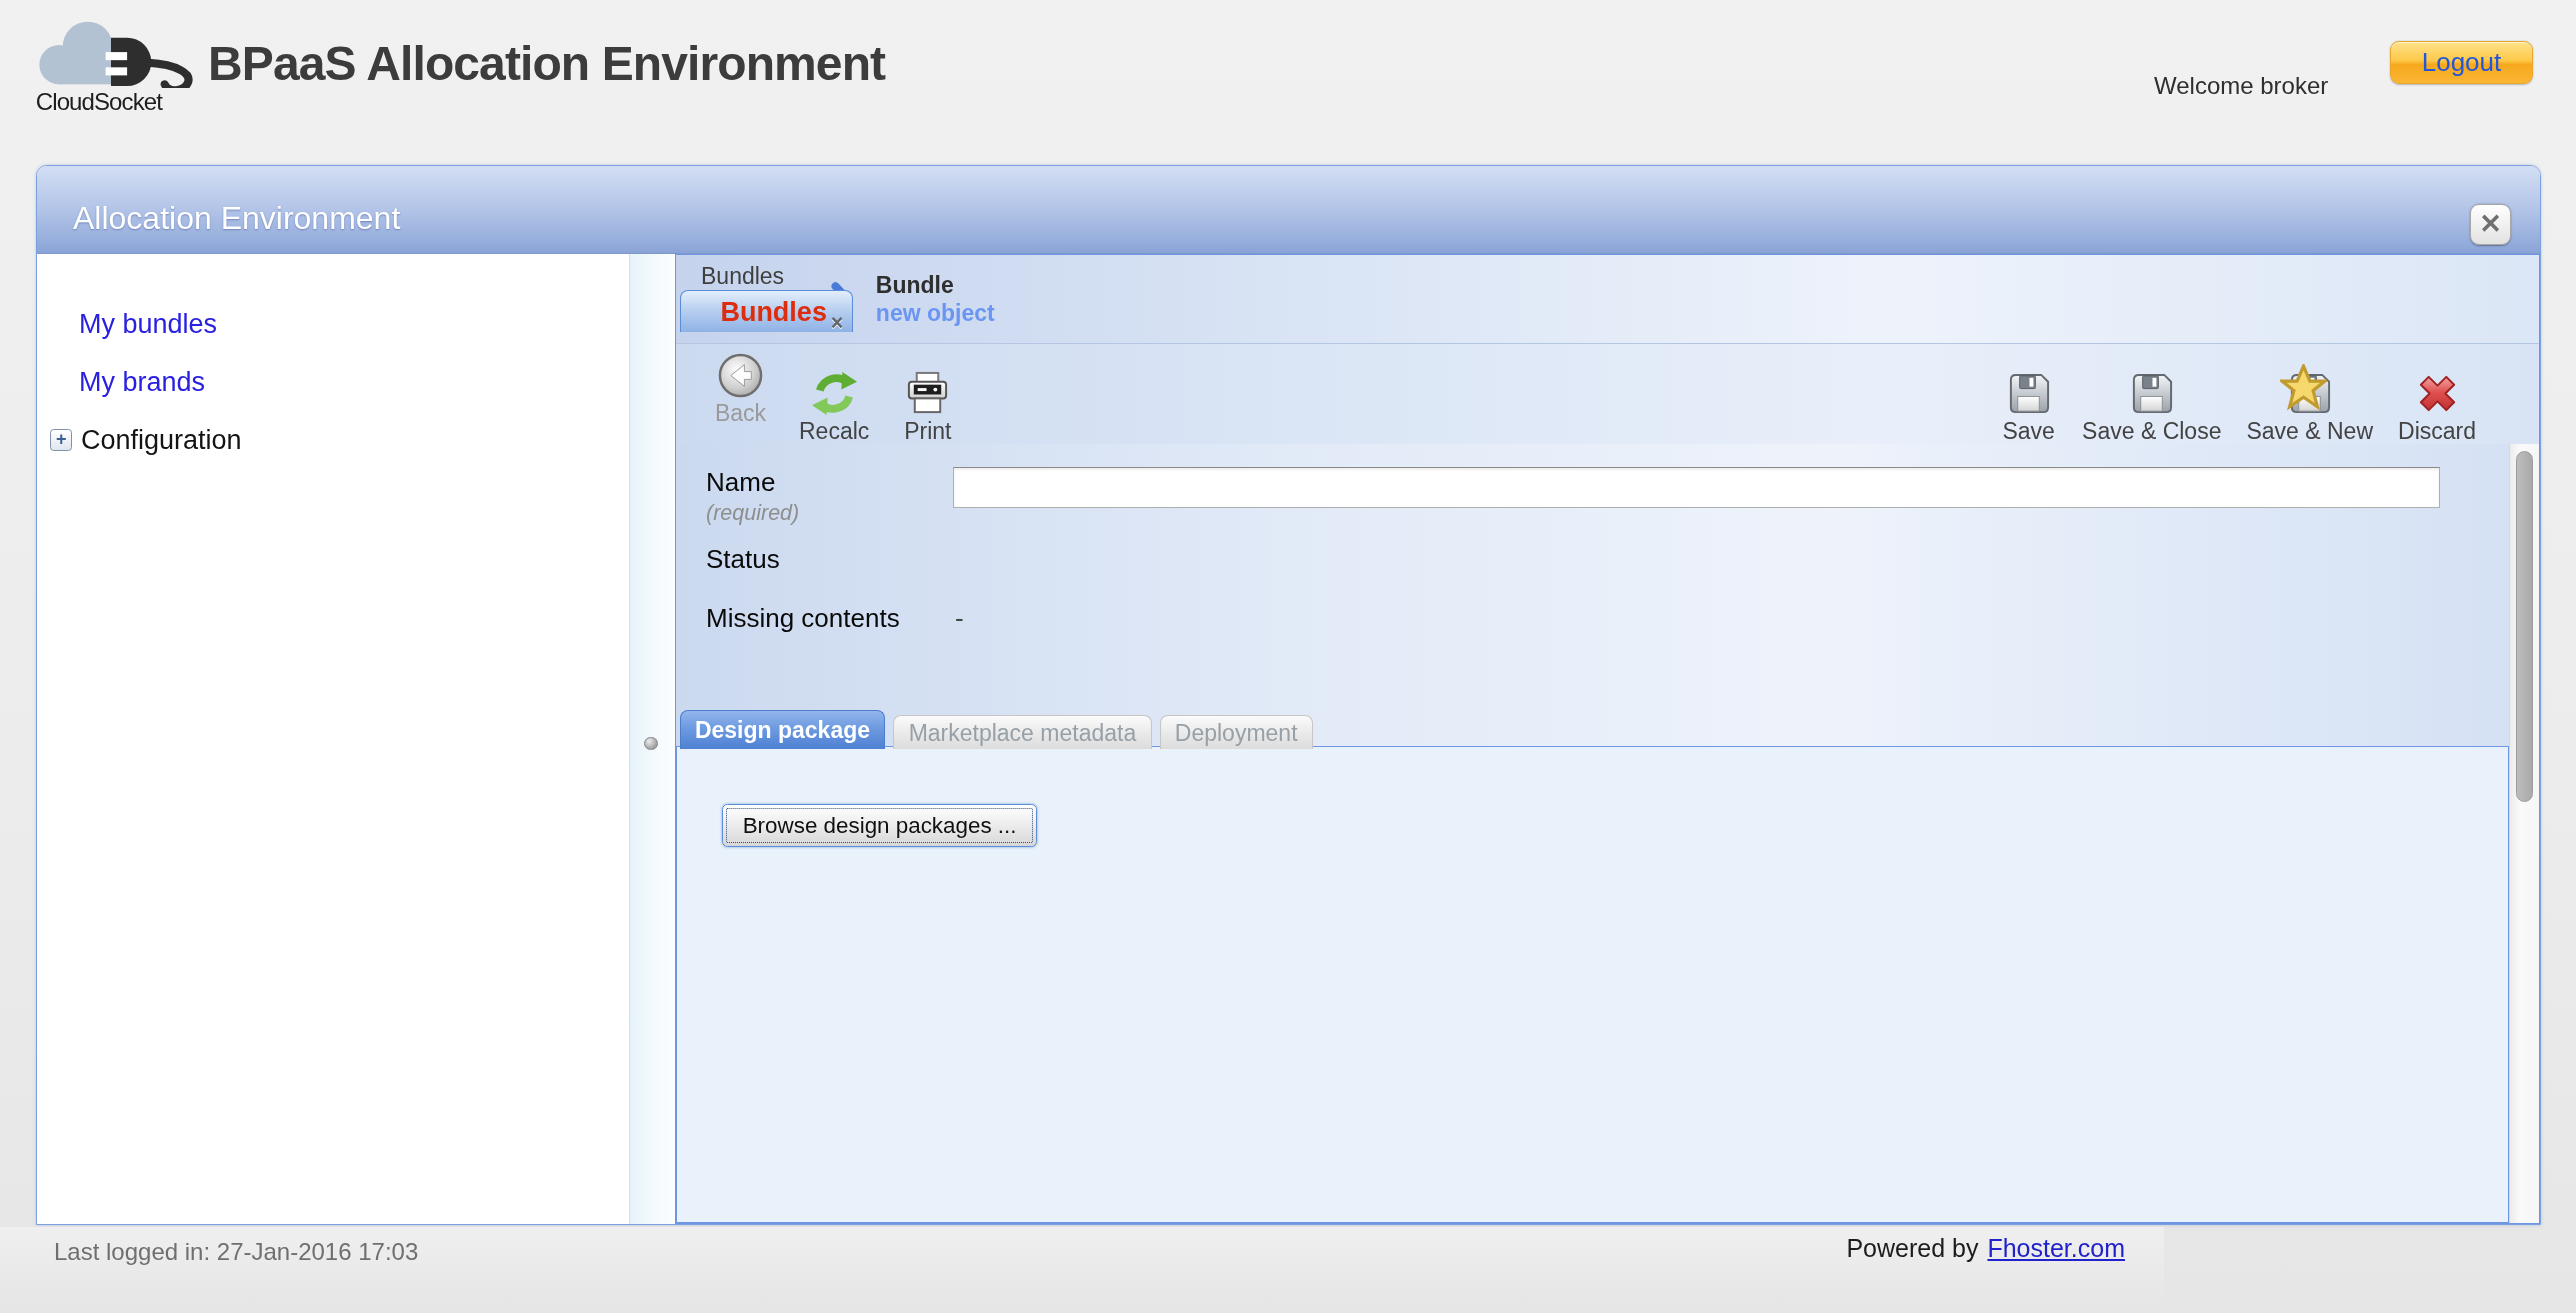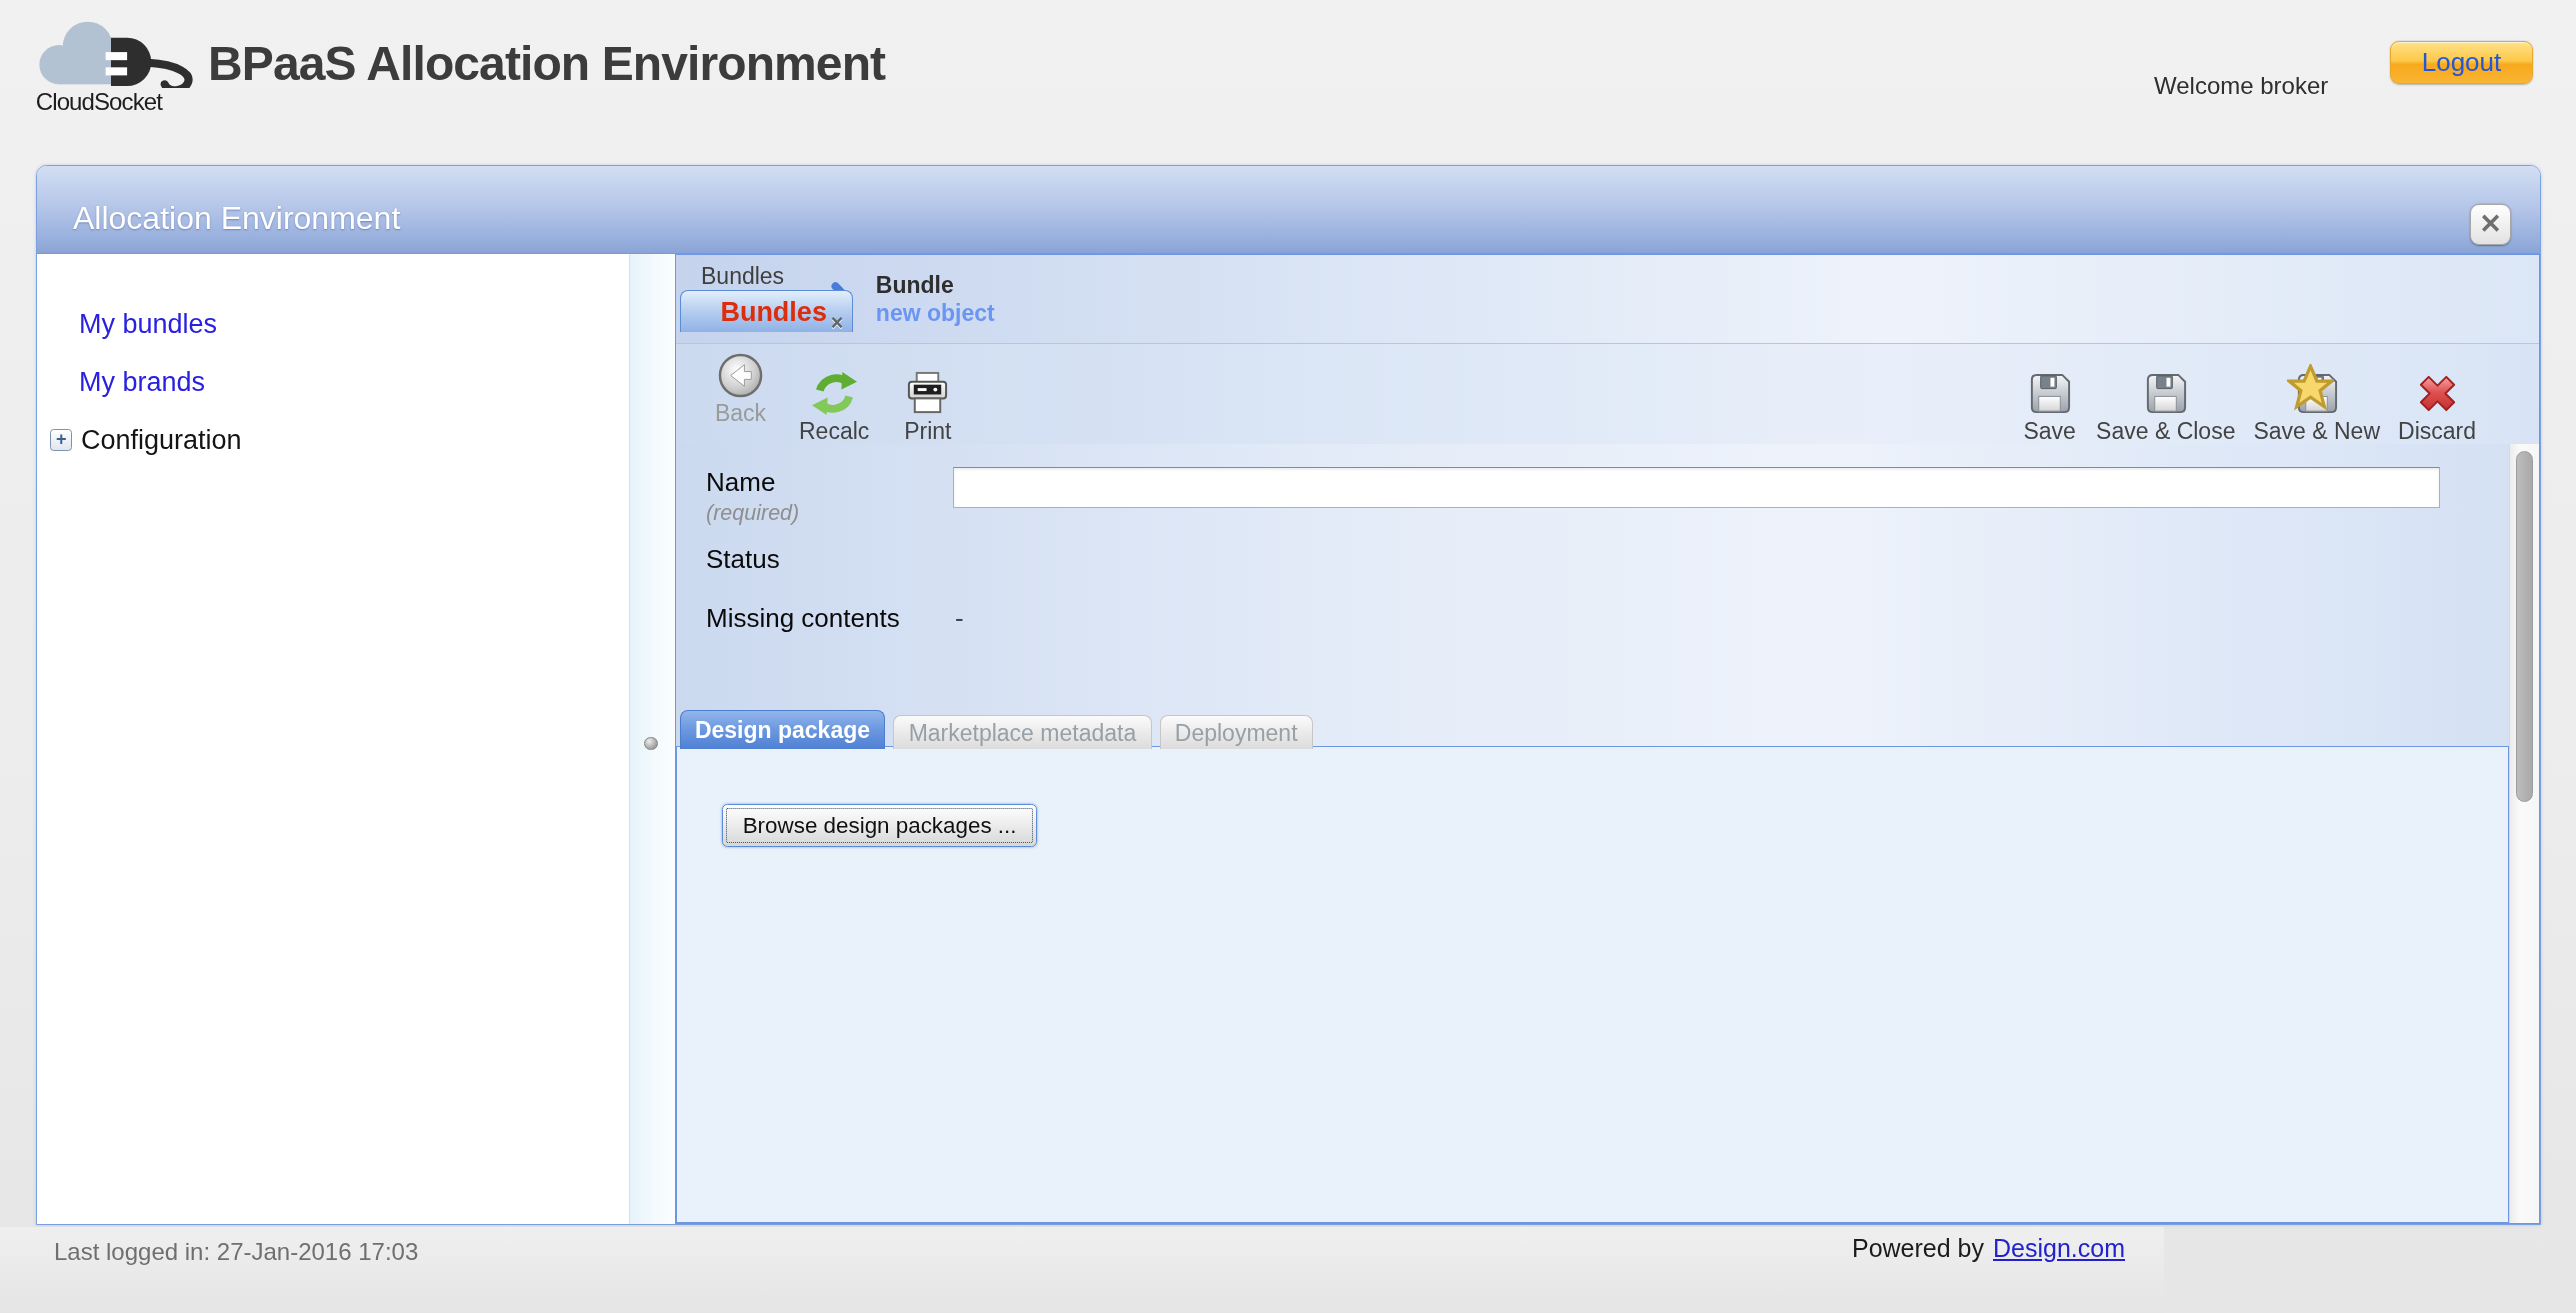--- a/index.html
+++ b/index.html
@@ -86,21 +86,21 @@
   .crumb-s{font-size:23px;color:#7f9ff0;line-height:27px;}
   .crumb-t.b{font-weight:bold;color:#2e2e2e;}
   .crumb-s.b{font-weight:bold;color:#6a95f2;}
 
   .toolbar{
     height:100px;border-top:0.9px solid #b5c6e2;display:flex;align-items:center;
     background:linear-gradient(90deg,#ccdaf0 0%,#dfe9f7 45%,#e9effa 65%,#d8e4f5 100%);
   }
   .tgroup{display:flex;gap:30px;padding-top:9px;}
   .tgroup.left{padding-left:36px;}
-  .tgroup.right{margin-left:auto;padding-right:63px;gap:18px;}
+  .tgroup.right{margin-left:auto;padding-right:63px;gap:25px;}
   .tool{display:flex;flex-direction:column;align-items:center;min-width:57px;}
   .ticon{width:47px;height:47px;display:block;}
   .ticon svg{width:47px;height:47px;display:block;}
   .tlbl{font-size:23px;color:#434343;margin-top:0.9px;white-space:nowrap;}
   .tool.disabled .tlbl{color:#9a9a9a;}
   .staricon{position:relative;}
   .staricon .star{position:absolute;left:-6.3px;top:-6.3px;}
 
   
   .scrollregion{
@@ -364,15 +364,15 @@
           </div>
         </div>
 
       </div>
     </div>
   </div>
 </div>
 
 <div class="footer">
   <div class="lastlog">Last logged in: 27-Jan-2016 17:03</div>
-  <div class="powered"><span>Powered by</span><a href="#" class="clickable">Design.com</a></div>
+  <div class="powered"><span>Powered by</span><a href="#" class="clickable">Fhoster.com</a></div>
 </div>
 
 
 </body></html>

